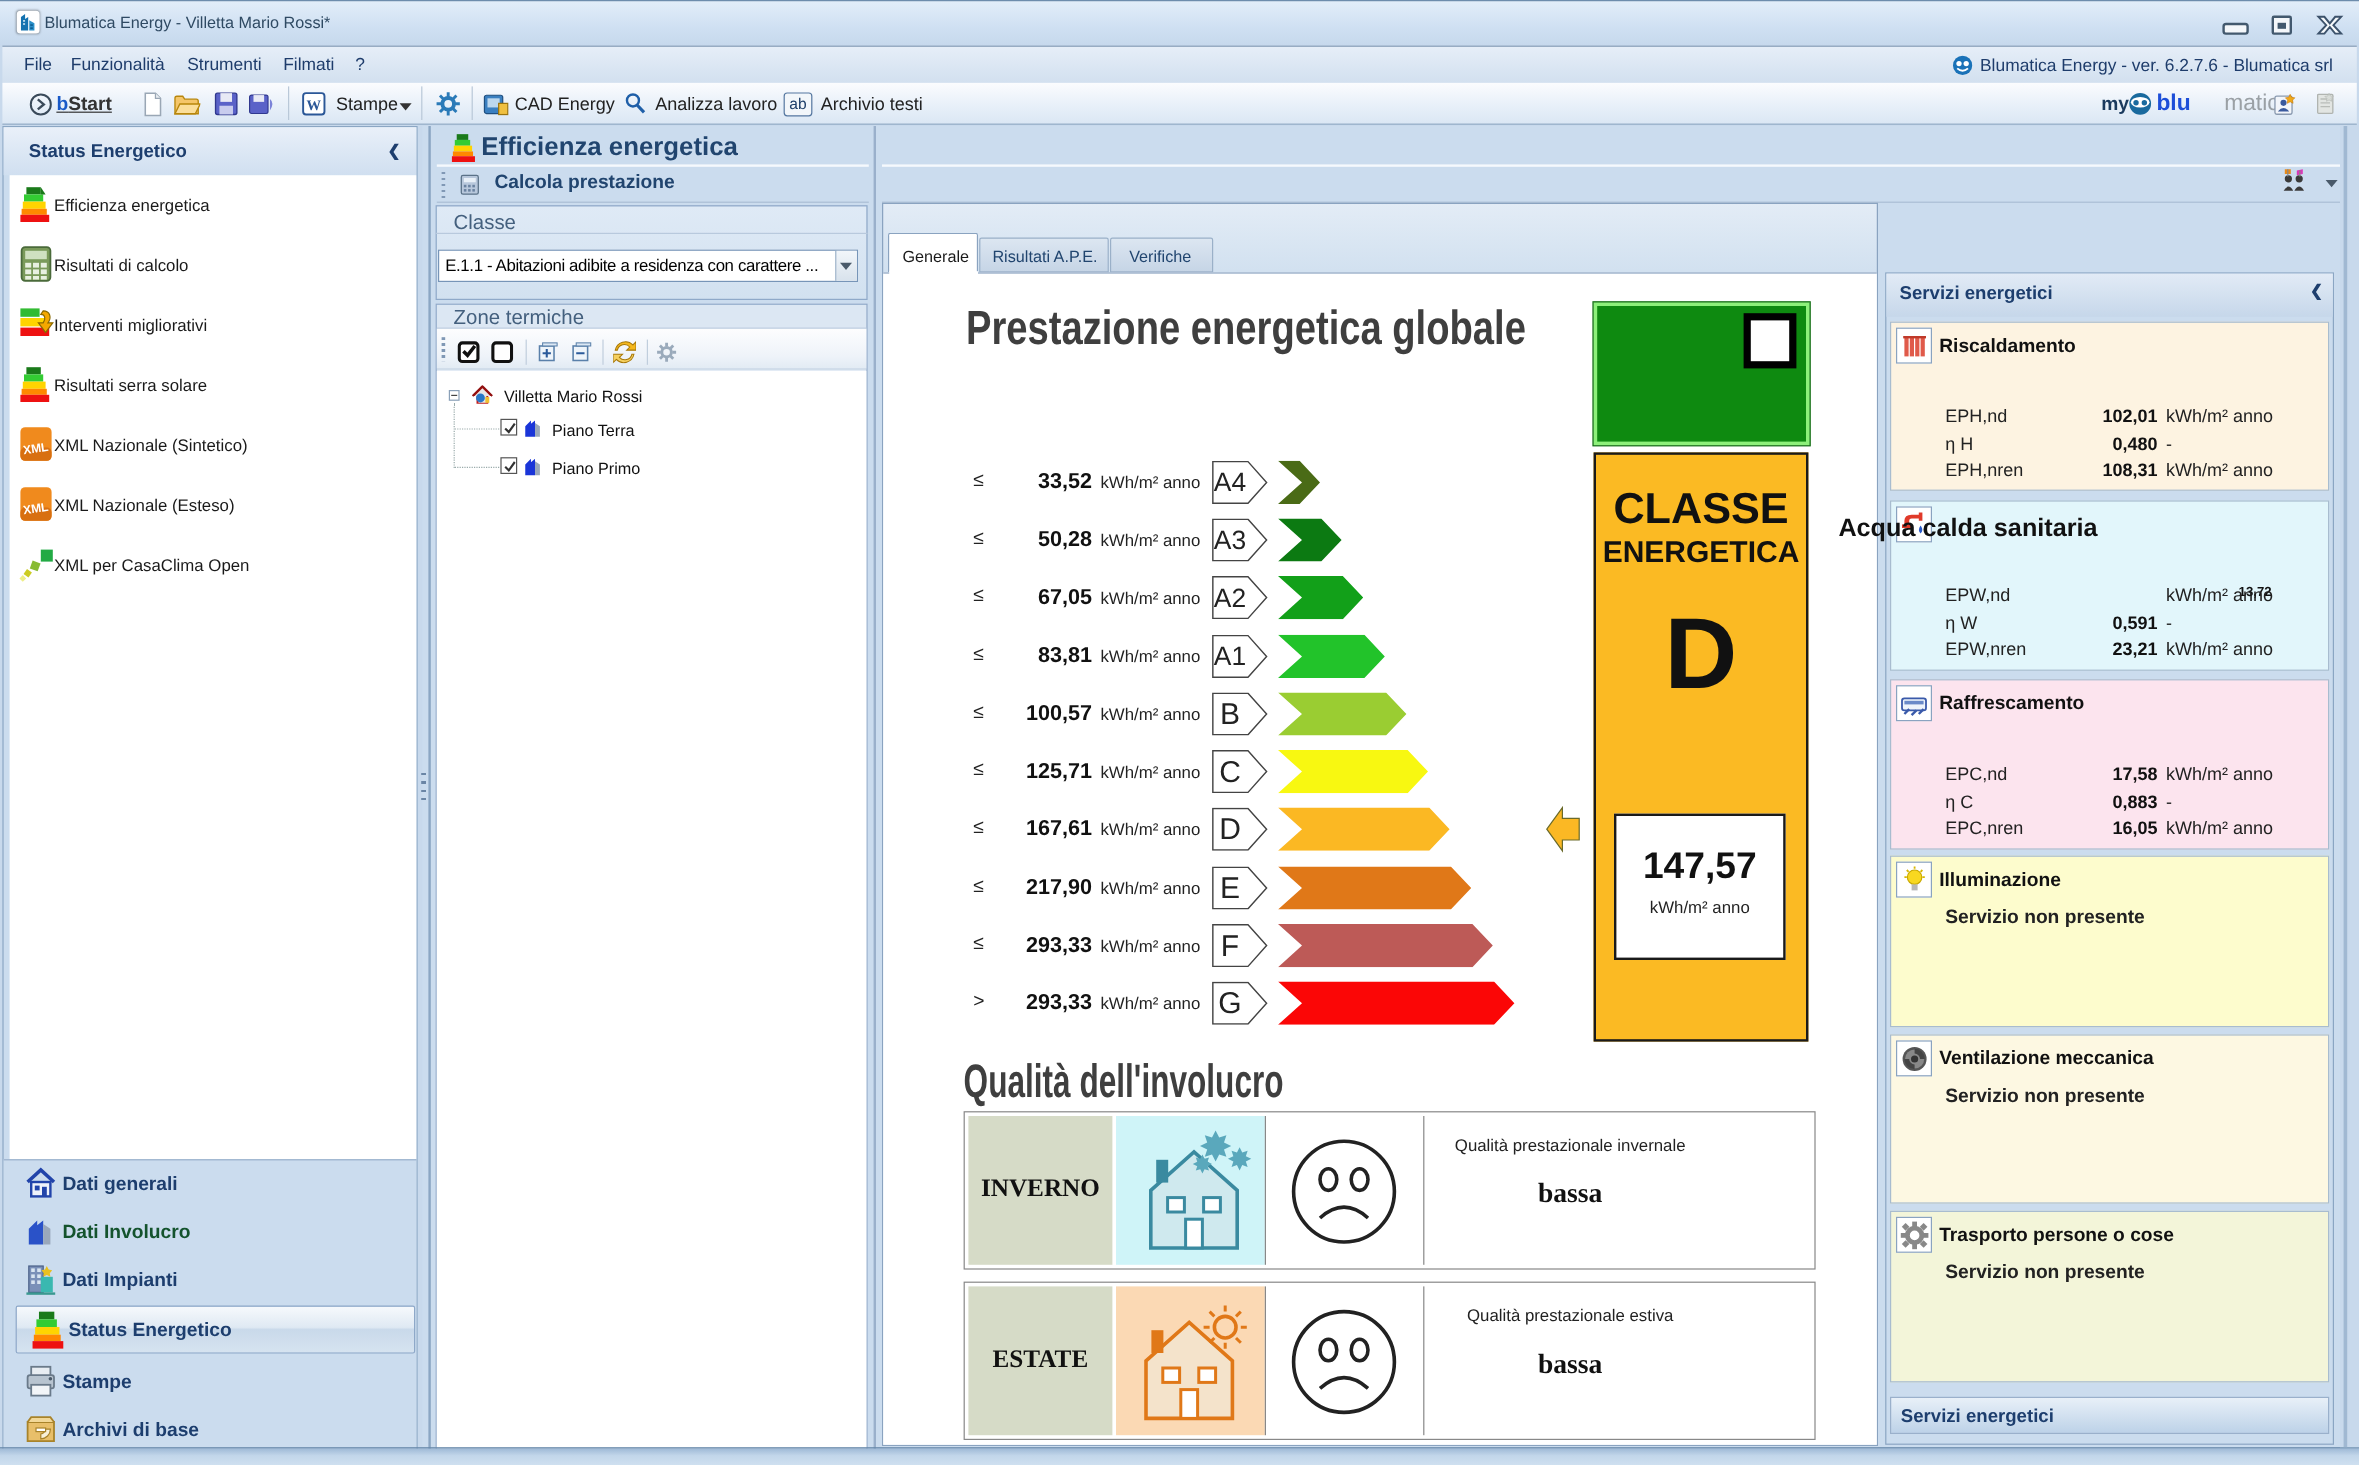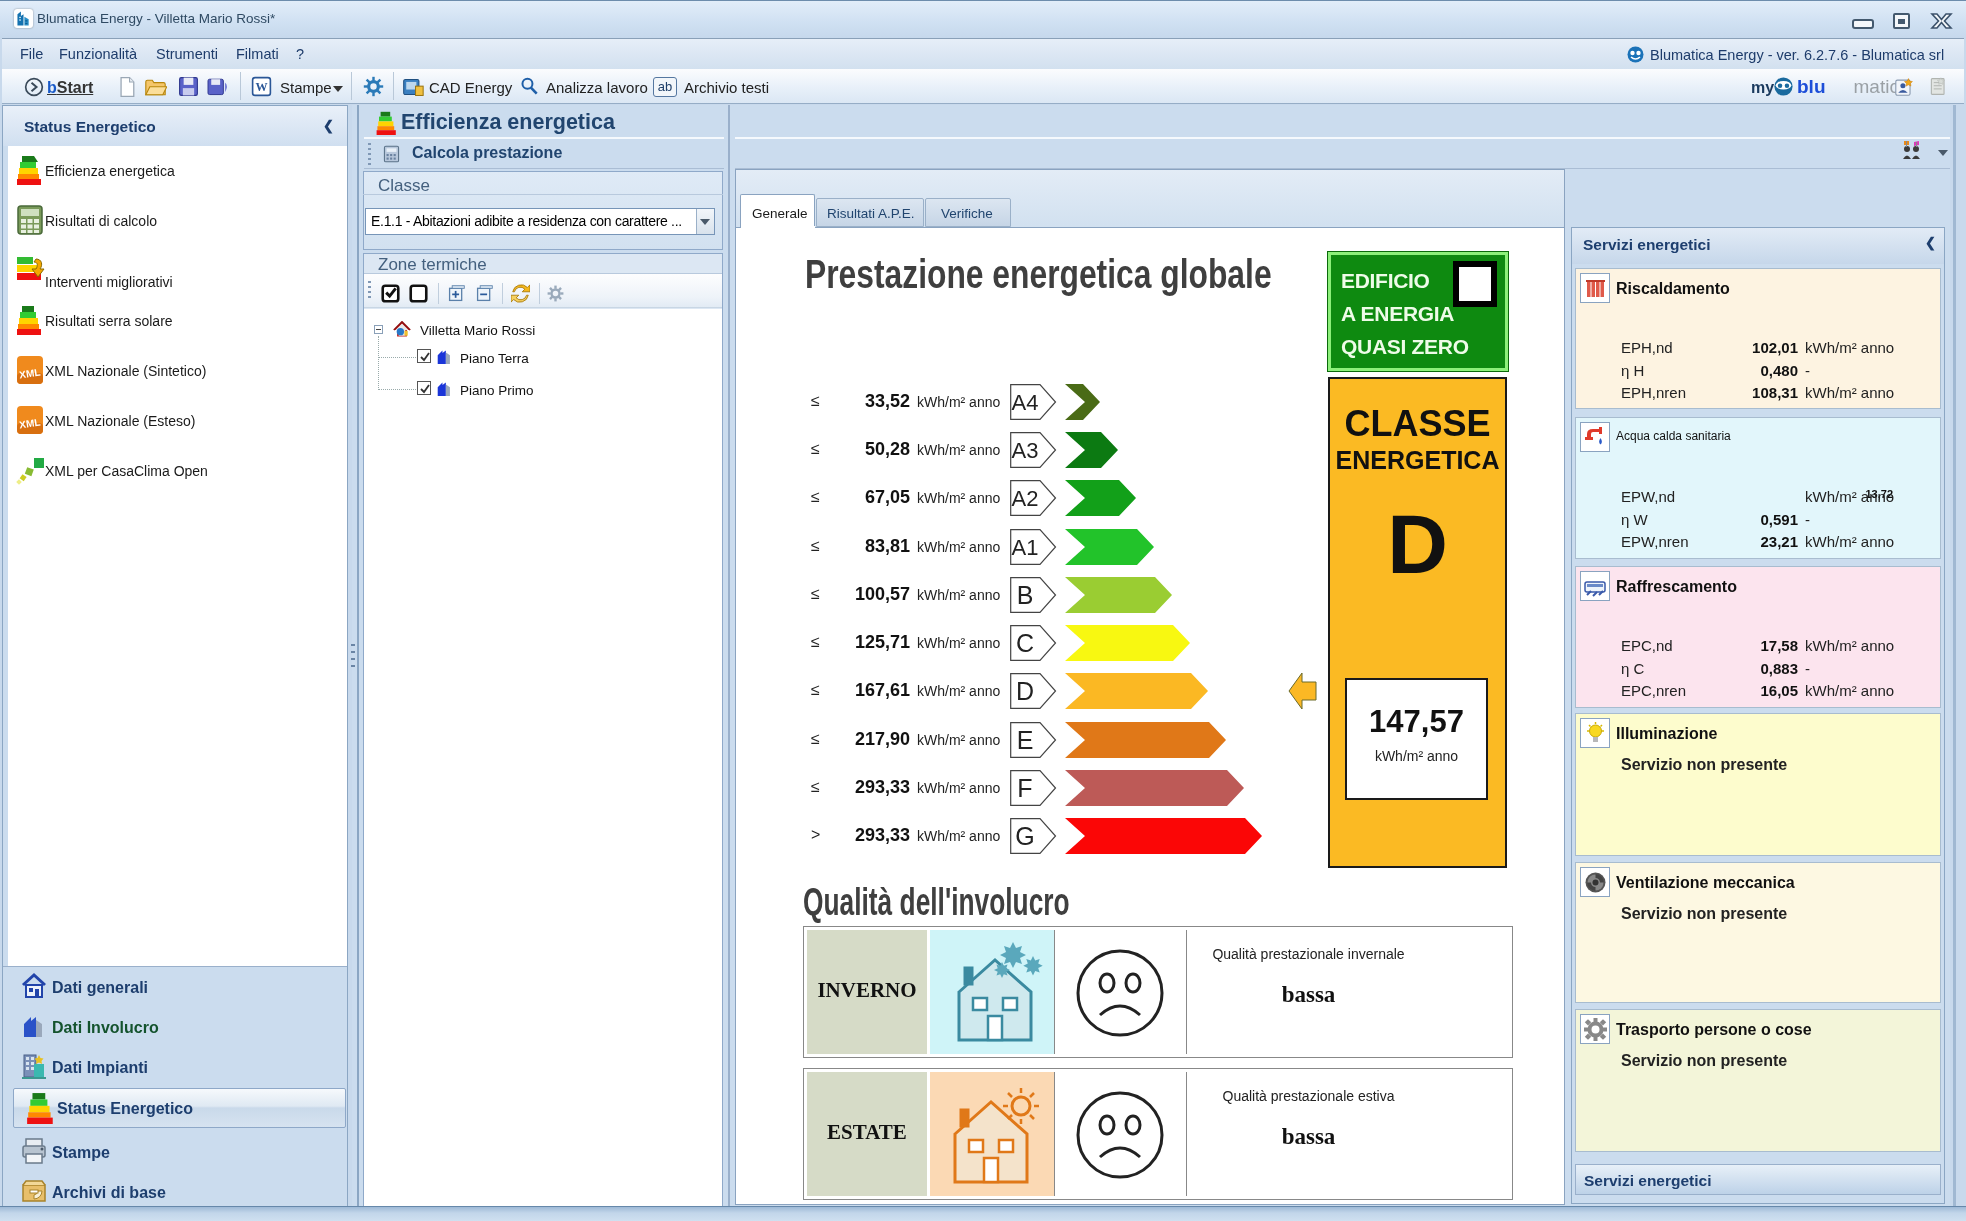--- a/index.html
+++ b/index.html
@@ -165,21 +165,21 @@
       </g>
     </svg>
 <div class="abs" style="left:45px;top:213px;font-size:14px;color:#1a1a1a;">Risultati di calcolo</div>
 
 <svg class="abs" style="left:16px;top:255px;" width="30" height="30" viewBox="0 0 30 30">
       <rect x="1" y="2" width="16" height="7" fill="#33bb33"></rect>
       <rect x="1" y="10" width="20" height="7" fill="#ffd400"></rect>
       <rect x="1" y="18" width="24" height="7" fill="#ee1111"></rect>
       <path d="M20 4 C26 4 27 10 24 14 L28 14 L22 22 L16 14 L20 14 C22 11 22 7 18 7 Z" fill="#f5a800" stroke="#8a6a00" stroke-width="1"></path>
     </svg>
-<div class="abs" style="left:45px;top:263px;font-size:14px;color:#1a1a1a;margin-top:11px;">Interventi migliorativi</div>
+<div class="abs" style="left:45px;top:263px;font-size:14px;color:#1a1a1a;">Interventi migliorativi</div>
 
 <svg class="abs" style="left:16px;top:305px;" width="28" height="30" viewBox="0 0 28 30">
       <rect x="6" y="1" width="12" height="6" fill="#1a7a1a"></rect>
       <rect x="4" y="7" width="16" height="6" fill="#33cc33"></rect>
       <rect x="3" y="13" width="19" height="6" fill="#ffd400"></rect>
       <rect x="2" y="19" width="21" height="5" fill="#ff8800"></rect>
       <rect x="1" y="24" width="24" height="6" fill="#ee1111"></rect>
     </svg>
 <div class="abs" style="left:45px;top:313px;font-size:14px;color:#1a1a1a;">Risultati serra solare</div>
 
@@ -499,21 +499,20 @@
       <svg class="abs" style="left:1010px;top:817.98px;" width="47" height="36" viewBox="0 0 47 36">
         <path d="M0.7 0.7 L30 0.7 L45.5 18 L30 35.3 L0.7 35.3 Z" fill="#fff" stroke="#444" stroke-width="1.2"></path>
         <text x="15" y="26.5" text-anchor="middle" font-size="25" fill="#222">G</text>
       </svg>
       <svg class="abs" style="left:1065px;top:817.98px;" width="198" height="36" viewBox="0 0 198 36">
         <path d="M0 0 L180 0 L197 18 L180 36 L0 36 L20 18 Z" fill="#fb0606"></path>
       </svg>
     </div>
 
 <div class="abs" style="left:1328px;top:252px;width:180px;height:119px;background:#0e8a10;border:3px solid #8df07a;outline:1px solid #0a6a0a;"></div>
-<div class="abs" style="left:1341px;top:264px;font-size:21px;letter-spacing:-0.3px;font-weight:bold;color:#eefce8;line-height:33px;">EDIFICIO<br>A ENERGIA<br>QUASI ZERO</div>
 <div class="abs" style="left:1453px;top:261px;width:44px;height:46px;background:#000;"></div>
 <div class="abs" style="left:1459px;top:267px;width:32px;height:34px;background:#fff;"></div>
 
 <div class="abs" style="left:1328px;top:377px;width:179px;height:491px;background:#fbba23;border:2px solid #1a1a1a;"></div>
 <div class="abs" style="left:1328px;top:403px;width:179px;text-align:center;font-size:36px;font-weight:bold;color:#111;">CLASSE</div>
 <div class="abs" style="left:1328px;top:446px;width:179px;text-align:center;font-size:25px;font-weight:bold;color:#111;">ENERGETICA</div>
 <div class="abs" style="left:1328px;top:502px;width:179px;text-align:center;font-size:84px;font-weight:bold;color:#111;line-height:84px;">D</div>
 <div class="abs" style="left:1345px;top:678px;width:143px;height:122px;background:#fff;border:2px solid #1a1a1a;"></div>
 <div class="abs" style="left:1345px;top:704px;width:143px;text-align:center;font-size:31px;font-weight:bold;color:#111;">147,57</div>
 <div class="abs" style="left:1345px;top:748px;width:143px;text-align:center;font-size:14px;color:#222;">kWh/m² anno</div>
@@ -612,21 +611,21 @@
       <div class="abs" style="left:1621px;top:384px;font-size:15px;color:#222;">EPH,nren</div>
       <div class="abs" style="left:1690px;top:384px;width:108px;text-align:right;font-size:15px;font-weight:bold;color:#111;">108,31</div>
       <div class="abs" style="left:1805px;top:384px;font-size:15px;color:#222;">kWh/m² anno</div>
       <div class="abs" style="left:1575px;top:417px;width:366px;height:142px;background:#e2f6fb;border:1px solid #a8bccf;"></div>
       <div class="abs" style="left:1580px;top:422px;width:30px;height:30px;background:#fff;border:1px solid #8aa3c0;"></div>
       <svg class="abs" style="left:1583px;top:425px;" width="25" height="25" viewBox="0 0 25 25">
         <path d="M4 12 L4 9 Q4 4 10 4 L16 4 L16 2 L19 2 L19 9 L16 9 L16 7 L10 7 Q8 7 8 9 L8 12 Z" fill="#e03a2a"></path>
         <rect x="2" y="12" width="8" height="3" fill="#e03a2a"></rect>
         <path d="M17.5 13 q2.8 4 0 6.5 q-2.8 -2.5 0 -6.5" fill="#2a5ac8"></path>
       </svg>
-      <div class="abs" style="left:1616px;top:429px;font-size:12px;font-weight:normal;color:#111;">Acqua calda sanitaria</div>
+      <div class="abs" style="left:1532px;top:429px;font-size:21px;font-weight:bold;color:#111;">Acqua calda sanitaria</div>
       <div class="abs" style="left:1621px;top:488px;font-size:15px;color:#222;">EPW,nd</div>
       <div class="abs" style="left:1785px;top:488px;width:108px;text-align:right;font-size:11px;font-weight:bold;color:#111;">13,72</div>
       <div class="abs" style="left:1805px;top:488px;font-size:15px;color:#222;">kWh/m² anno</div>
       <div class="abs" style="left:1621px;top:510.5px;font-size:15px;color:#222;">η W</div>
       <div class="abs" style="left:1690px;top:510.5px;width:108px;text-align:right;font-size:15px;font-weight:bold;color:#111;">0,591</div>
       <div class="abs" style="left:1805px;top:510.5px;font-size:15px;color:#222;">-</div>
       <div class="abs" style="left:1621px;top:533px;font-size:15px;color:#222;">EPW,nren</div>
       <div class="abs" style="left:1690px;top:533px;width:108px;text-align:right;font-size:15px;font-weight:bold;color:#111;">23,21</div>
       <div class="abs" style="left:1805px;top:533px;font-size:15px;color:#222;">kWh/m² anno</div>
       <div class="abs" style="left:1575px;top:566px;width:366px;height:142px;background:#fce4ee;border:1px solid #a8bccf;"></div>

